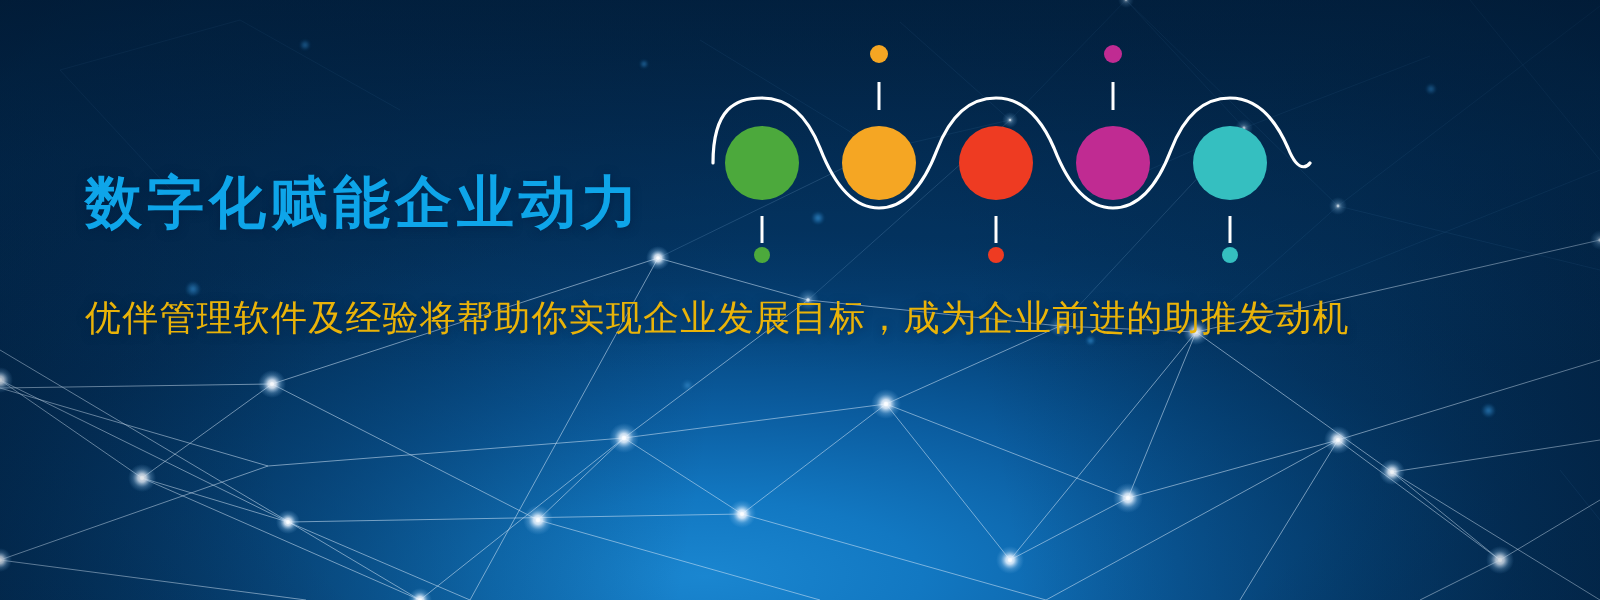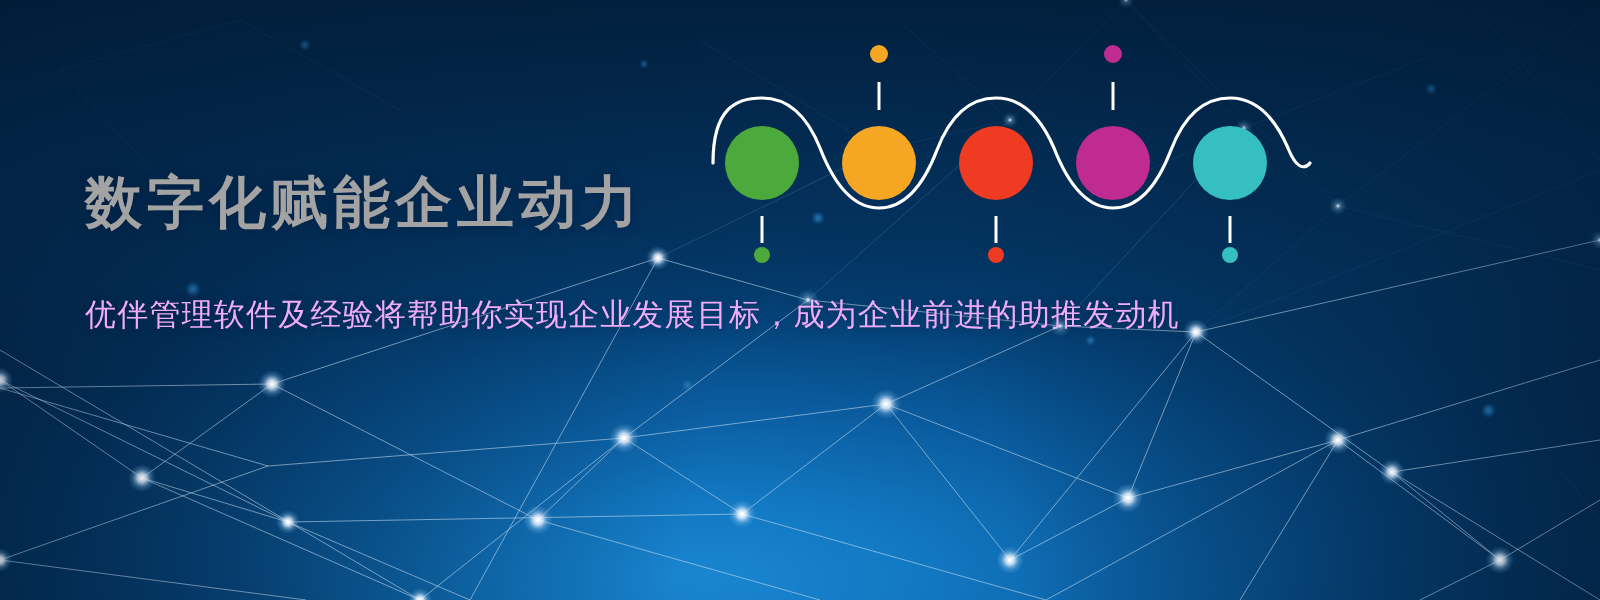--- a/index.html
+++ b/index.html
@@ -56,32 +56,32 @@
   }
 
   
   .copy{position:absolute; left:0; top:0; width:720px;}
   .headline{
     position:absolute;
     left:85px; top:172px;
     font-size:57px;
     line-height:1.06;
     font-weight:700;
-    color:#a3a3a3;
+    color:#0ea5e9;
     letter-spacing:5px;
     white-space:nowrap;
     text-shadow:0 1px 10px rgba(0,26,60,.55);
   }
   .subline{
     position:absolute;
     left:85px; top:296px;
-    font-size:31px;
+    font-size:36px;
     line-height:1.2;
     font-weight:400;
-    color:#f0abfc;
+    color:#eab308;
     letter-spacing:1.2px;
     white-space:nowrap;
     text-shadow:0 1px 8px rgba(0,26,60,.5);
   }
 
   
   .info{position:absolute; left:640px; top:0; width:760px; height:300px;}
   .info svg{display:block; width:760px; height:300px; overflow:visible;}
   .wave{fill:none; stroke:#ffffff; stroke-width:3.2; stroke-linecap:round;}
   .stem{stroke-width:3; stroke-linecap:butt;}

